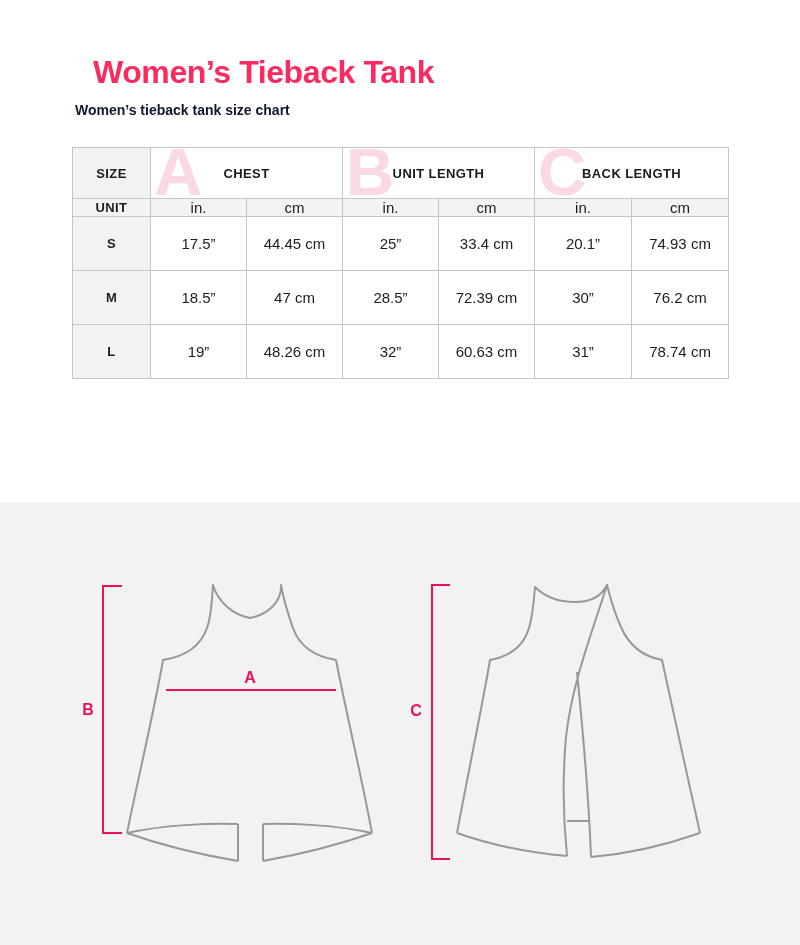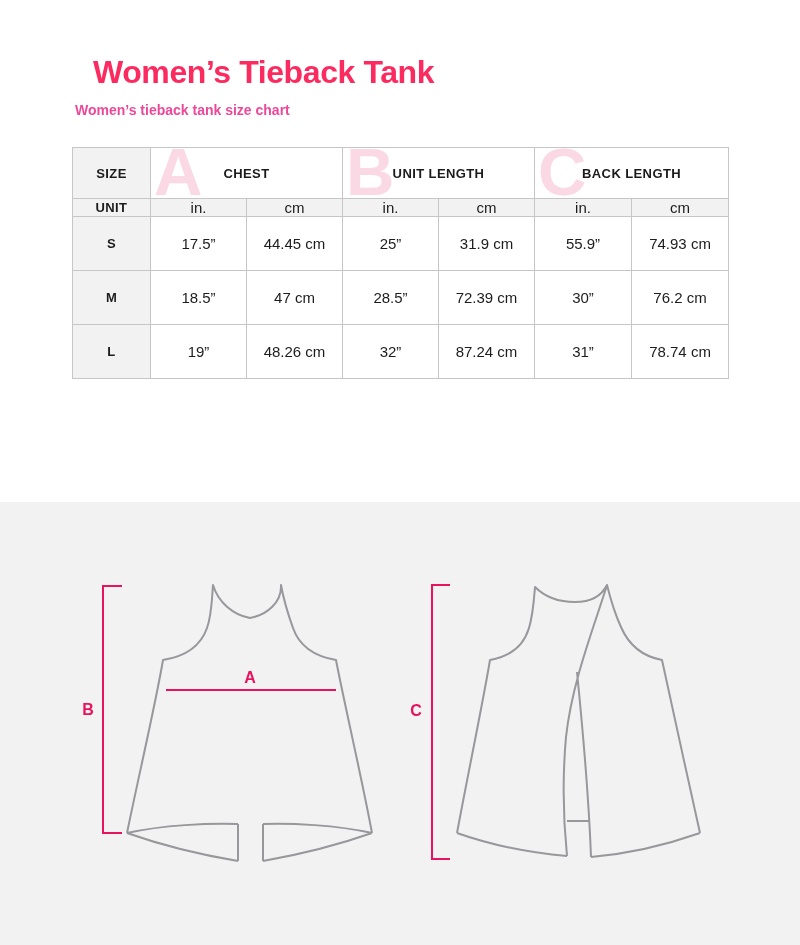--- a/index.html
+++ b/index.html
@@ -18,21 +18,21 @@
     font-size: 32px;
     font-weight: bold;
     letter-spacing: -0.4px;
     color: #FB2A5F;
   }
   .page-subtitle {
     position: absolute;
     left: 75px; top: 102px;
     font-size: 14px;
     font-weight: bold;
-    color: #ec4899;
+    color: #0f172a;
   }
 
   
   .table-wrap {
     position: absolute;
     left: 72px; top: 147px;
     width: 656px;
   }
   table.size-chart {
     width: 656px;
@@ -131,39 +131,39 @@
         <td class="cell-gray unit-lbl">in.</td>
         <td class="cell-gray unit-lbl">cm</td>
         <td class="cell-gray unit-lbl">in.</td>
         <td class="cell-gray unit-lbl">cm</td>
       </tr>
       <tr class="data-row">
         <td class="cell-gray lbl">S</td>
         <td class="val">17.5”</td>
         <td class="val">44.45 cm</td>
         <td class="val">25”</td>
-        <td class="val">31.9 cm</td>
-        <td class="val">55.9”</td>
+        <td class="val">33.4 cm</td>
+        <td class="val">20.1”</td>
         <td class="val">74.93 cm</td>
       </tr>
       <tr class="data-row">
         <td class="cell-gray lbl">M</td>
         <td class="val">18.5”</td>
         <td class="val">47 cm</td>
         <td class="val">28.5”</td>
         <td class="val">72.39 cm</td>
         <td class="val">30”</td>
         <td class="val">76.2 cm</td>
       </tr>
       <tr class="data-row">
         <td class="cell-gray lbl">L</td>
         <td class="val">19”</td>
         <td class="val">48.26 cm</td>
         <td class="val">32”</td>
-        <td class="val">87.24 cm</td>
+        <td class="val">60.63 cm</td>
         <td class="val">31”</td>
         <td class="val">78.74 cm</td>
       </tr>
     </tbody>
   </table>
 </div>
 
 <div class="diagram-section">
   <svg viewBox="0 0 800 443">
 

